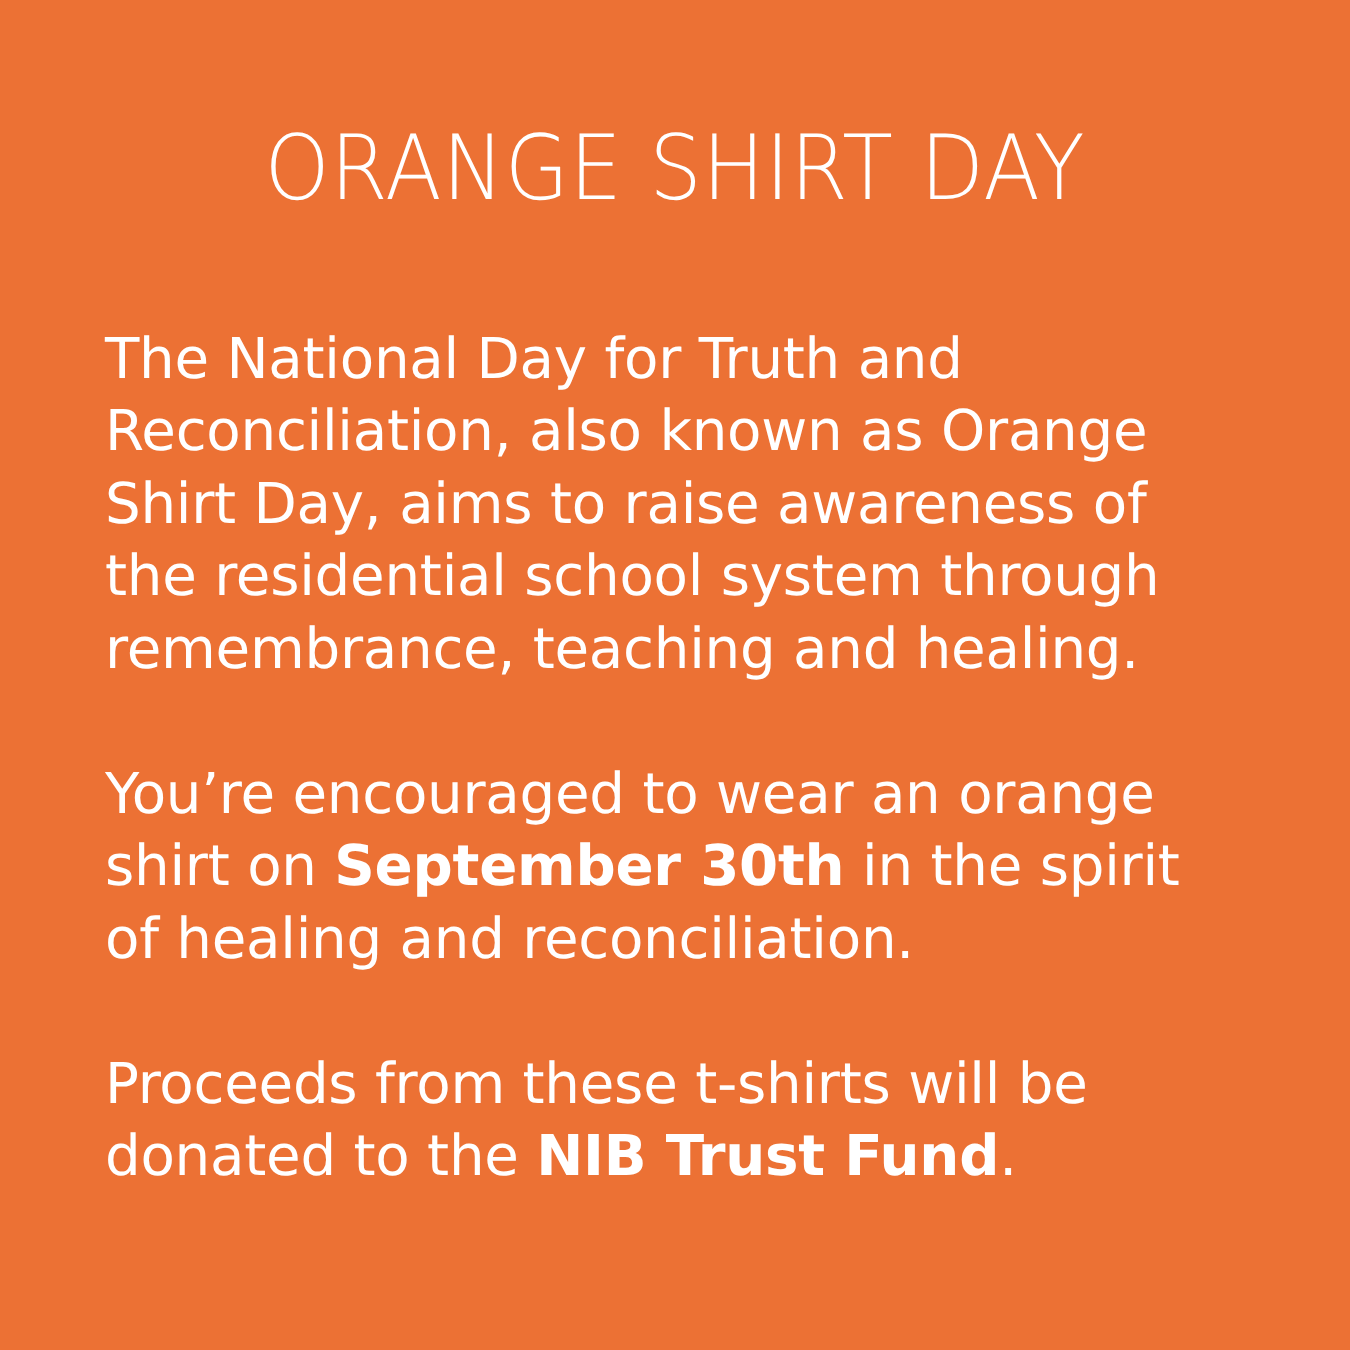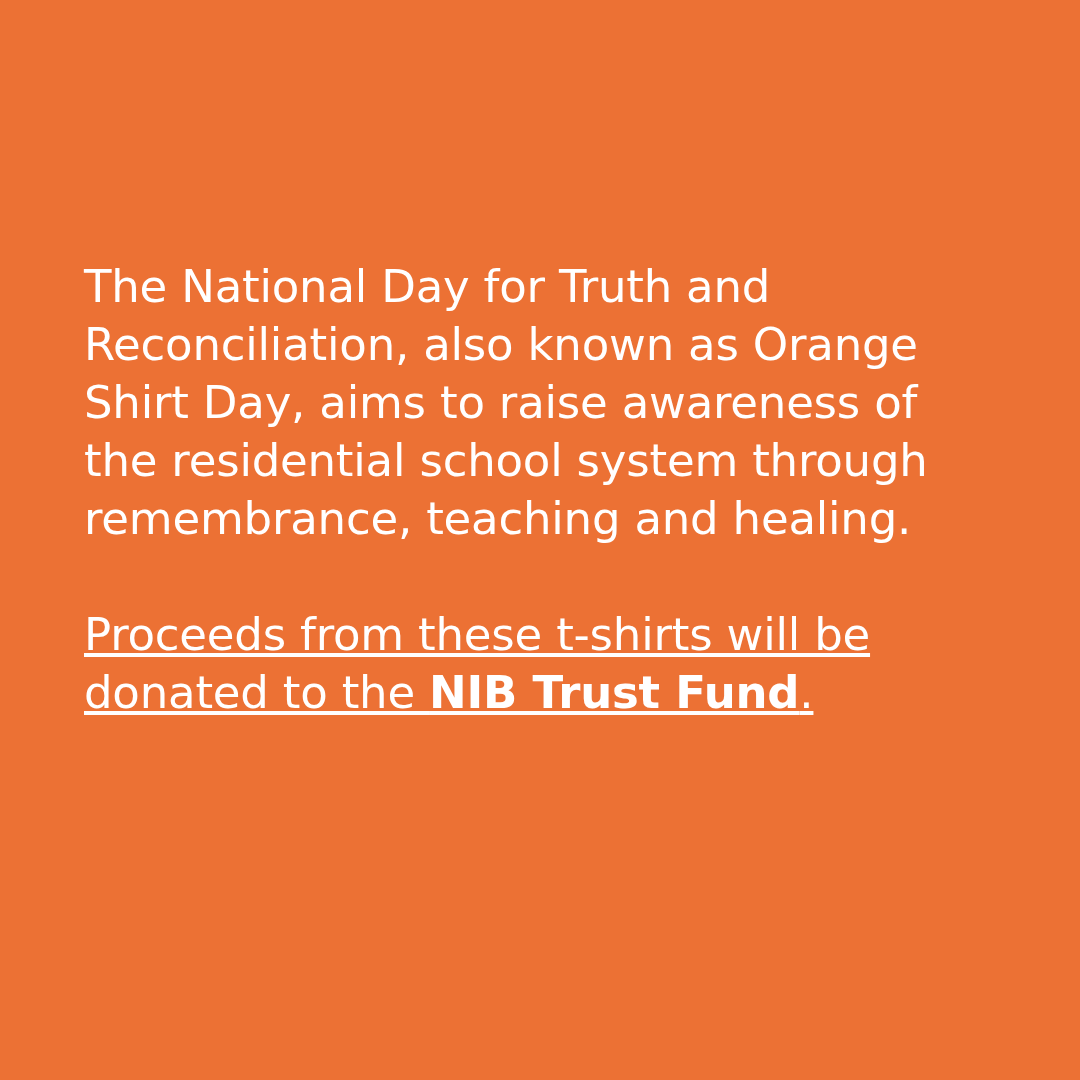--- a/index.html
+++ b/index.html
@@ -69,19 +69,23 @@
   }
   .em-bold {
     font-weight: 700;
   }
 </style>
 </head>
 <body>
 
 <div id="poster" style="background: rgb(236, 113, 52);">
 
+  <div class="title-wrap">
+    <h1 class="poster-title" style="color: rgb(255, 255, 255);">ORANGE SHIRT DAY</h1>
+  </div>
 
   <div class="body-copy">
     <p class="paragraph" style="color: rgb(255, 255, 255);"><span>The National Day for Truth and Reconciliation, also known as Orange Shirt Day, aims to raise awareness of the residential school system through remembrance, teaching and healing.</span></p>
-    <p class="paragraph" style="color: rgb(255, 255, 255); text-decoration: underline;"><span>Proceeds from these t-shirts will be donated to the </span><span class="em-bold">NIB Trust Fund</span><span>.</span></p>
+    <p class="paragraph" style="color: rgb(255, 255, 255);"><span>You’re encouraged to wear an orange shirt on </span><span class="em-bold">September 30th</span><span> in the spirit of healing and reconciliation.</span></p>
+    <p class="paragraph" style="color: rgb(255, 255, 255);"><span>Proceeds from these t-shirts will be donated to the </span><span class="em-bold">NIB Trust Fund</span><span>.</span></p>
   </div>
 
 </div>
 
 </body></html>

